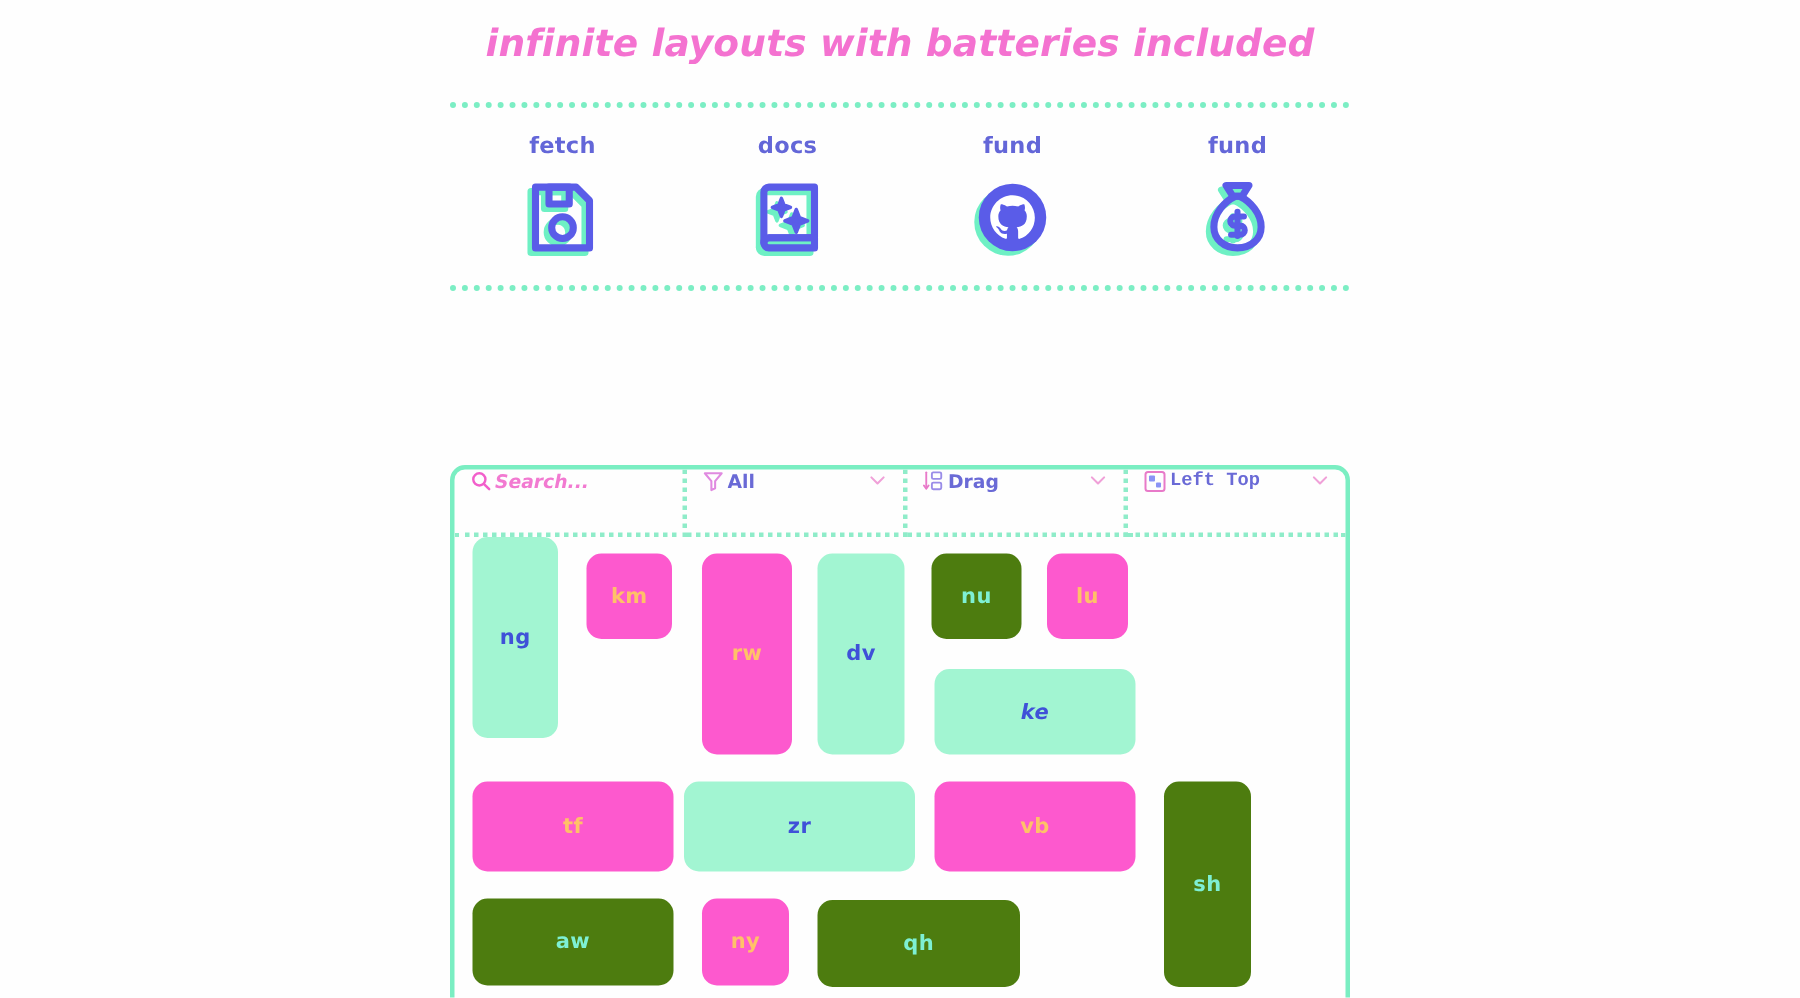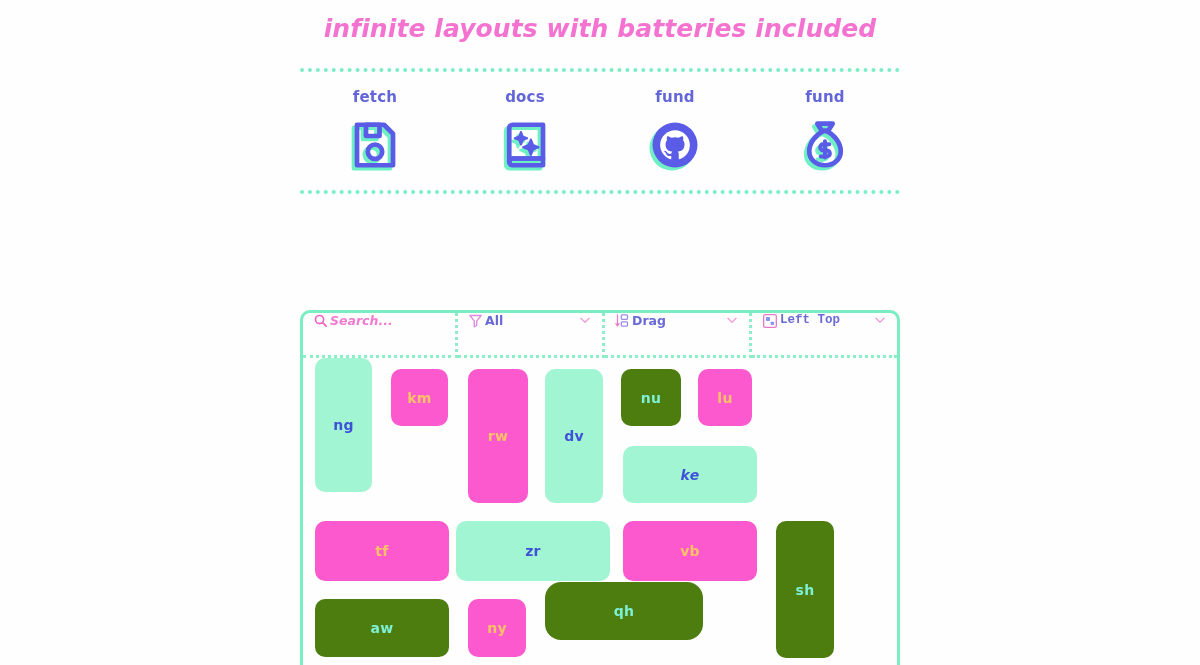--- a/index.html
+++ b/index.html
@@ -332,19 +332,19 @@
         </div>
         <div class="tile blue" style="left: 12px; top: 241px; width: 134px; height: 58px;">
           <span>aw</span>
         </div>
         <div class="tile blue" style="left: 473px; top: 163px; width: 58px; height: 137px;">
           <span>sh</span>
         </div>
         <div class="tile pink" style="left: 165px; top: 241px; width: 58px; height: 58px;">
           <span>ny</span>
         </div>
-        <div class="tile blue" style="left: 242px; top: 224px; width: 158px; height: 58px; border-radius: 16px;">
+        <div class="tile blue" style="left: 242px; top: 242px; width: 135px; height: 58px;">
           <span>qh</span>
         </div>
       </div>
   </div>
 
 </div>
 
 </body></html>

